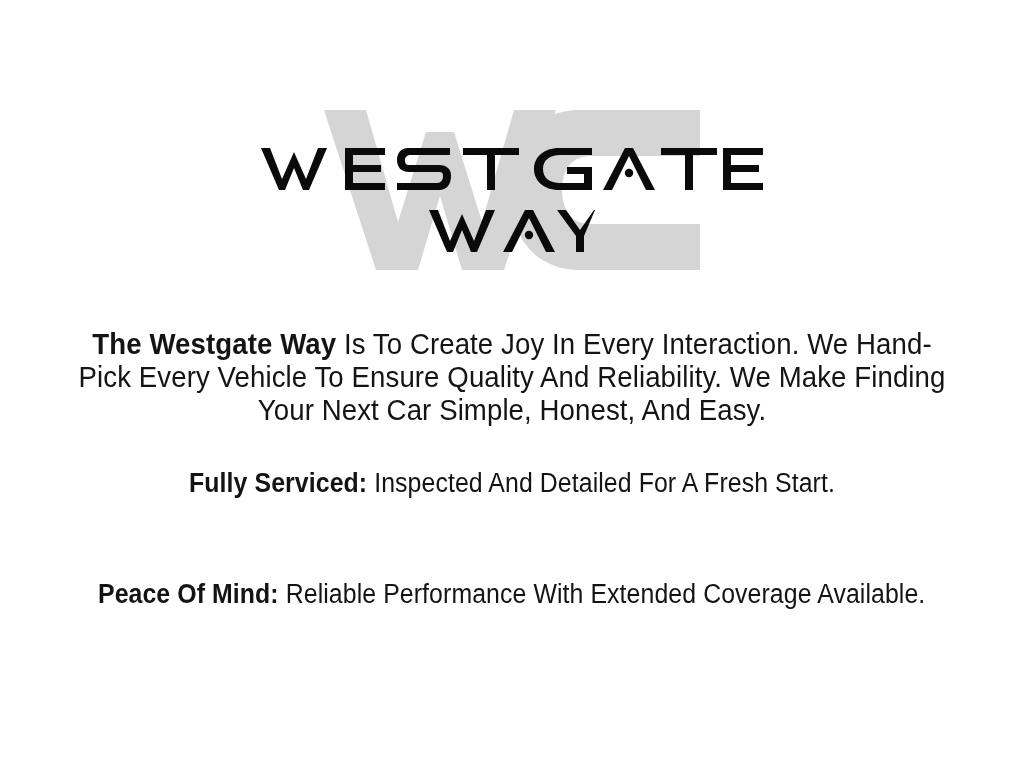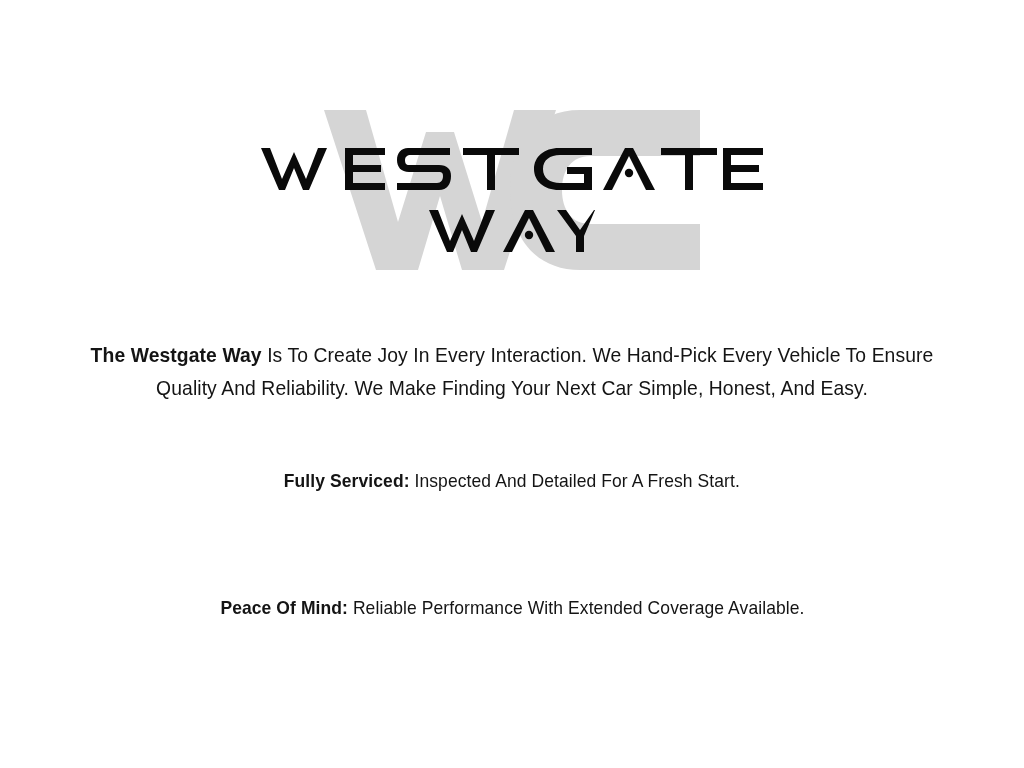--- a/index.html
+++ b/index.html
@@ -69,38 +69,38 @@
   .content {
     position: absolute;
     left: 28px;
     top: 326px;
     width: 968px;
     text-align: center;
     color: #141414;
   }
 
   .intro {
-    font-size: 21px;
+    font-size: 30px;
     line-height: 33px;
     letter-spacing: 0.1px;
     font-weight: 400;
     font-stretch: condensed;
-    margin: 12px;
+    margin: 1px;
   }
   .intro .lead {
     font-weight: 700;
   }
 
   .promise {
-    font-size: 19px;
+    font-size: 27px;
     line-height: 33px;
     letter-spacing: 0.1px;
     font-weight: 400;
     font-stretch: condensed;
-    margin: 16px;
+    margin: 8px;
     text-decoration: underline;
   }
   .promise .promise-label {
     font-weight: 700;
   }
 
   .spacer-lg { height: 32px; }
   .spacer-md { height: 31px; }
 
   

